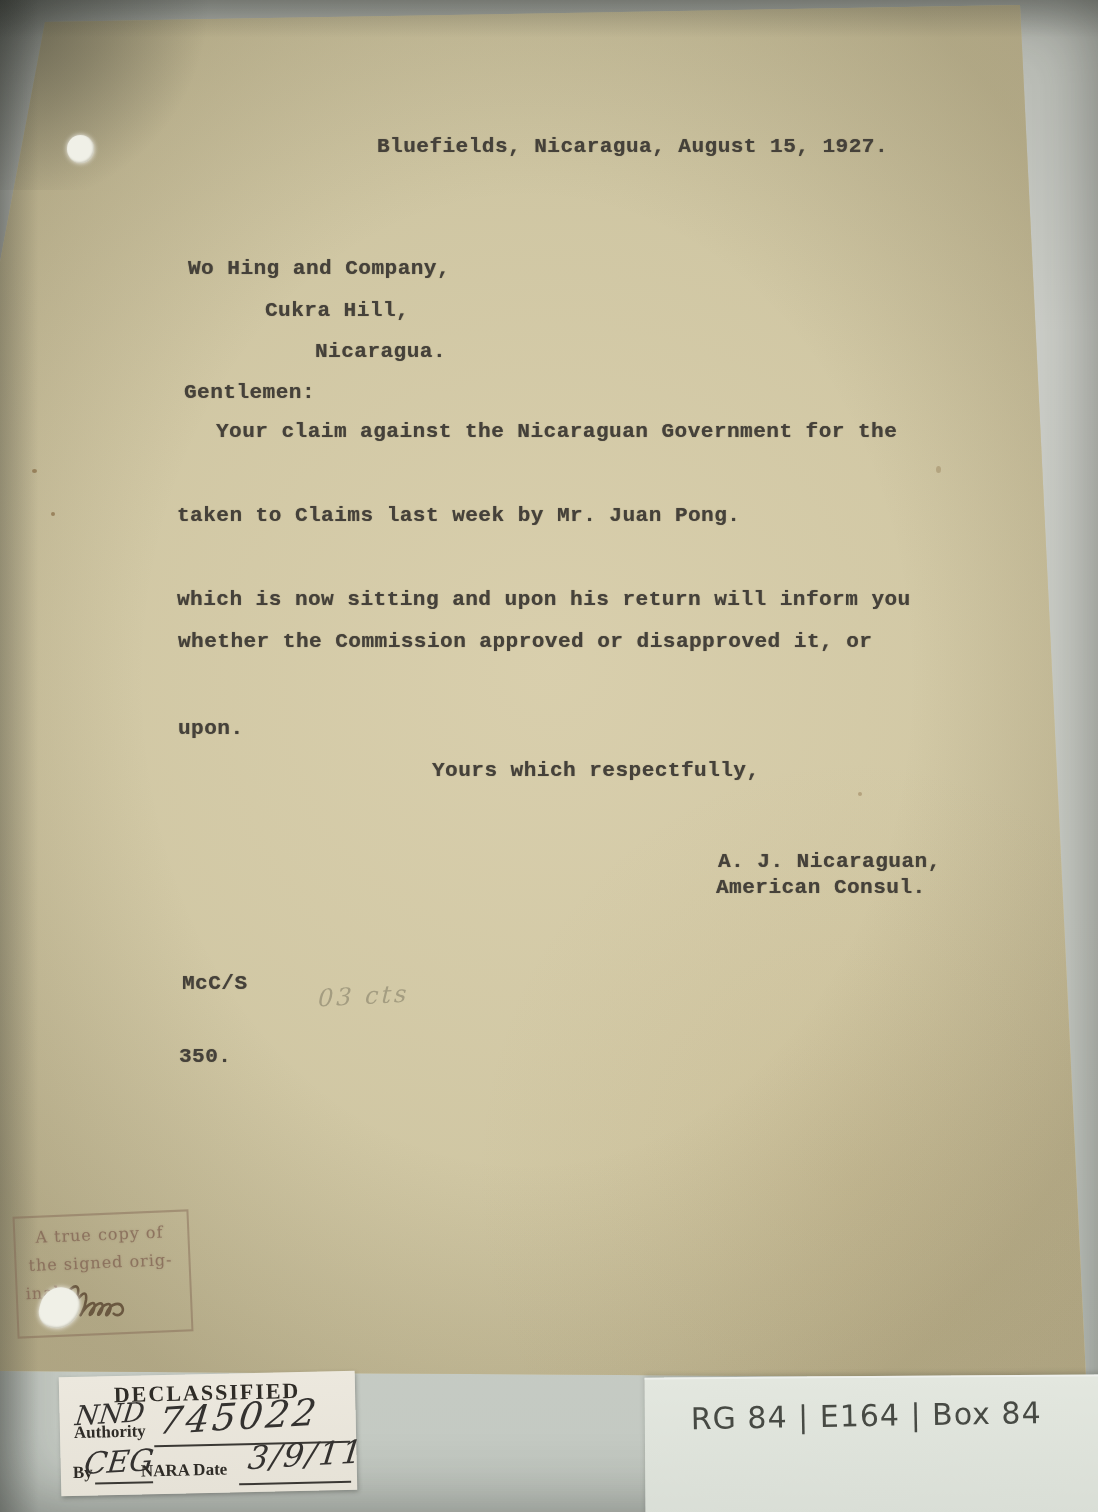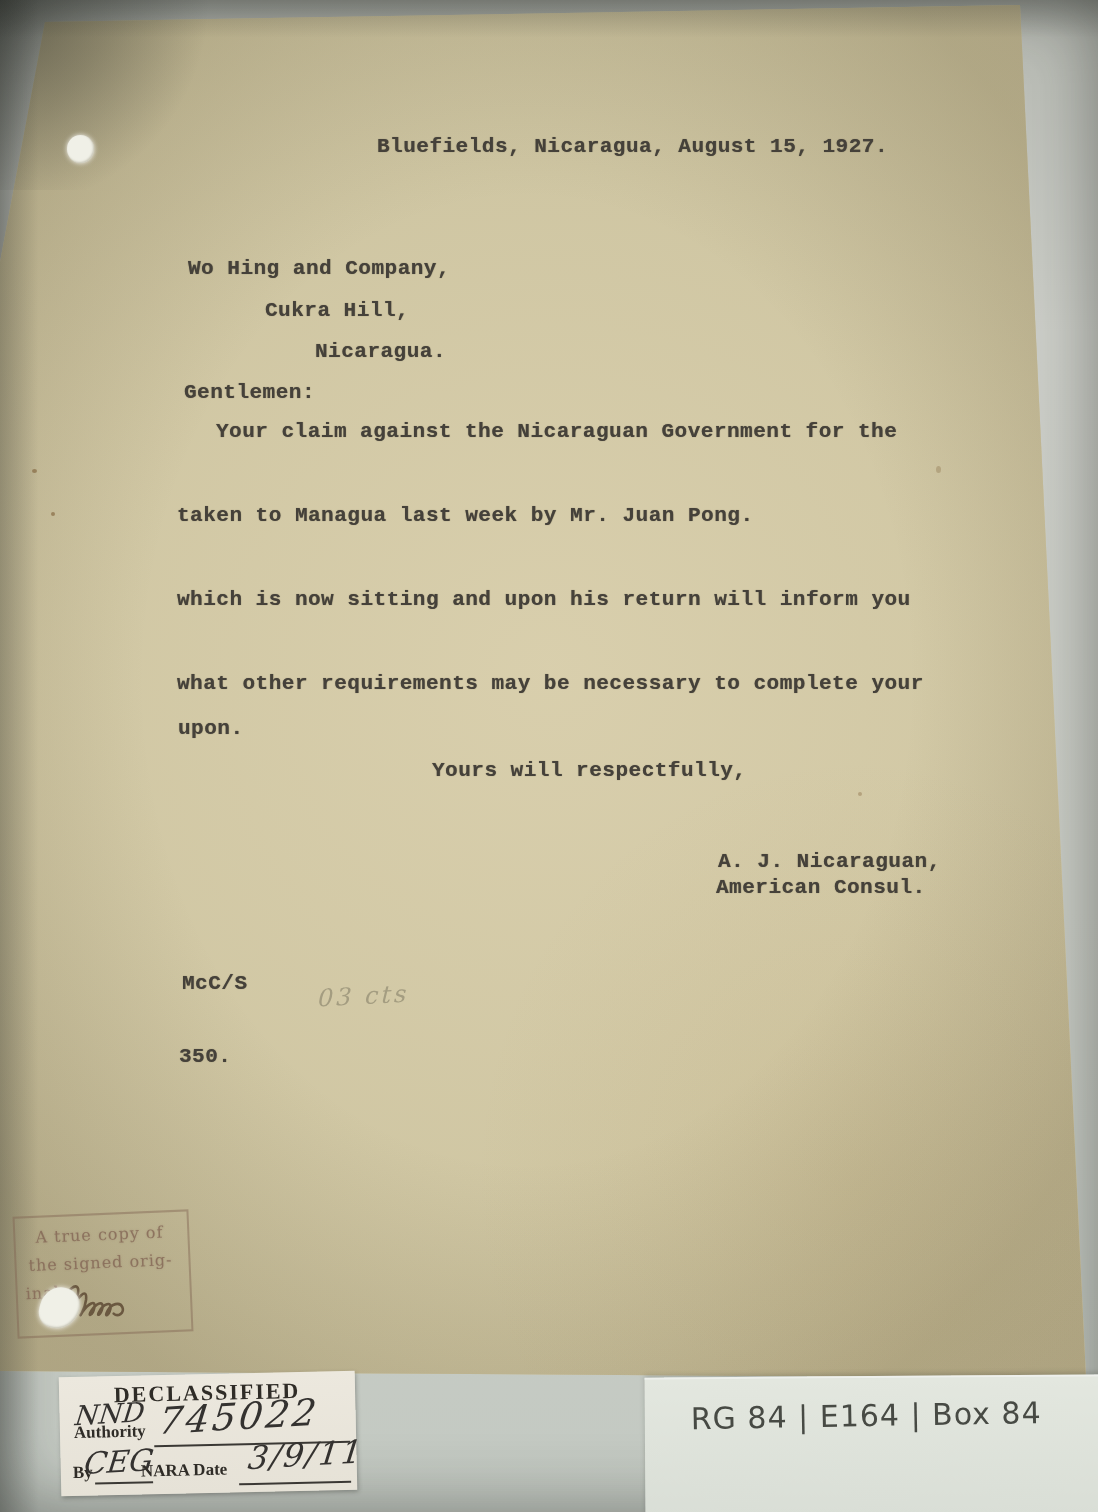--- a/index.html
+++ b/index.html
@@ -74,27 +74,27 @@
 
   <div class="tw" style="left:377px;top:136px">Bluefields, Nicaragua, August 15, 1927.</div>
 
   <div class="tw" style="left:188px;top:258px">Wo Hing and Company,</div>
   <div class="tw" style="left:265px;top:300px">Cukra Hill,</div>
   <div class="tw" style="left:315px;top:341px">Nicaragua.</div>
 
   <div class="tw" style="left:184px;top:382px">Gentlemen:</div>
 
   <div class="tw" style="left:216px;top:421px">Your claim against the Nicaraguan Government for the</div>
-  <div class="tw" style="left:177px;top:505px">taken to Managua last week by Mr. Juan Pong.</div>
+  <div class="tw" style="left:177px;top:505px">taken to Claims last week by Mr. Juan Pong.</div>
 
   <div class="tw" style="left:177px;top:589px">which is now sitting and upon his return will inform you</div>
-  <div class="tw" style="left:177px;top:673px">what other requirements may be necessary to complete your</div>
+  <div class="tw" style="left:178px;top:631px">whether the Commission approved or disapproved it, or</div>
   <div class="tw" style="left:178px;top:718px">upon.</div>
 
-  <div class="tw" style="left:432px;top:760px">Yours will respectfully,</div>
+  <div class="tw" style="left:432px;top:760px">Yours which respectfully,</div>
 
   <div class="tw" style="left:718px;top:851px">A. J. Nicaraguan,</div>
   <div class="tw" style="left:716px;top:877px">American Consul.</div>
 
   <div class="tw" style="left:182px;top:973px">McC/S</div>
   <div class="pencil" style="left:318px;top:982px">03 cts</div>
   <div class="tw" style="left:179px;top:1046px">350.</div>
 
   <div class="speck" style="left:32px;top:469px;width:5px;height:4px"></div>
   <div class="speck" style="left:51px;top:512px;width:4px;height:4px"></div>

